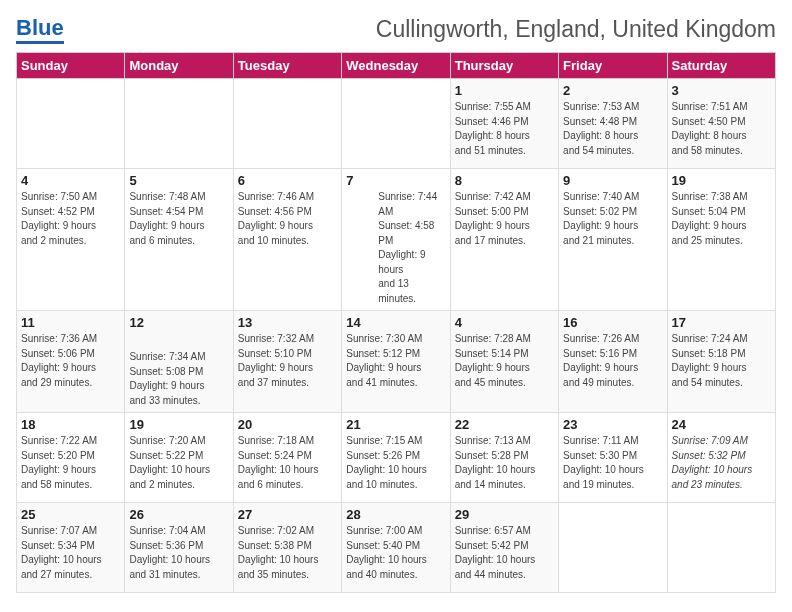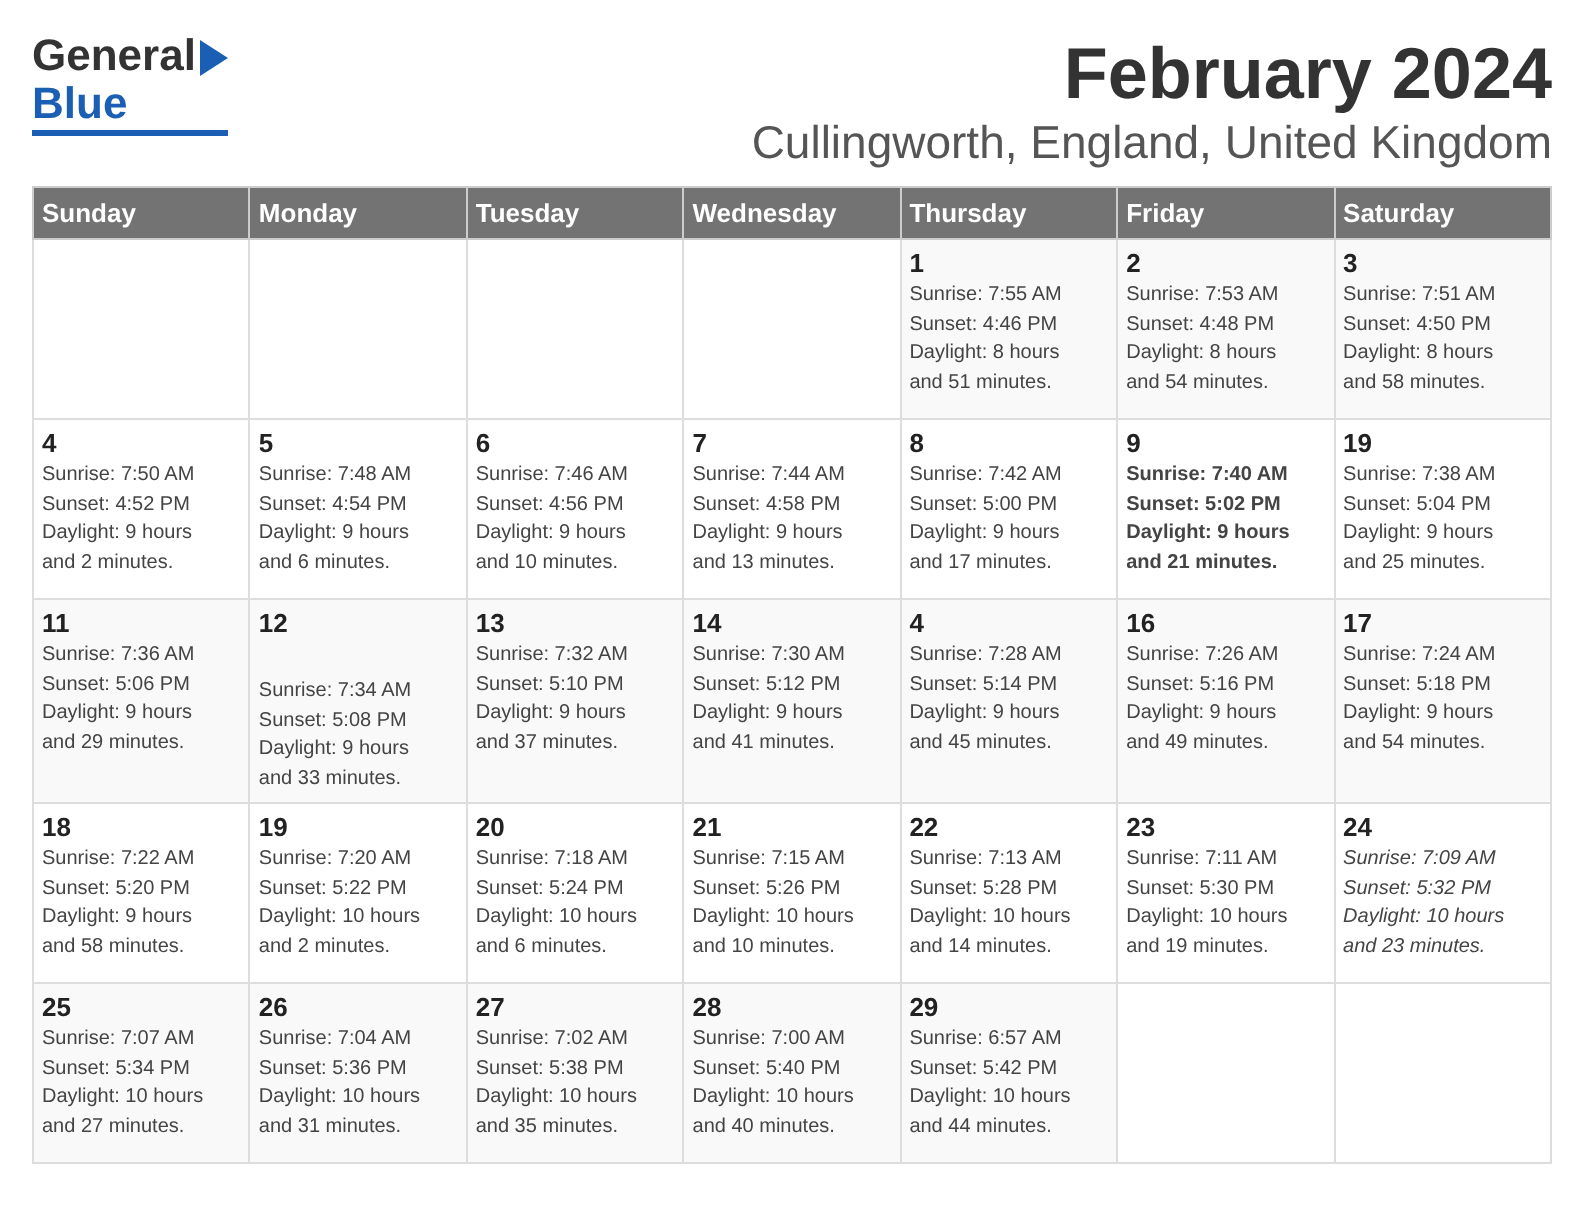--- a/index.html
+++ b/index.html
@@ -54,21 +54,21 @@
       font-size: 23px;
       color: #555;
       font-weight: normal;
     }
     table {
       width: 100%;
       border-collapse: collapse;
       table-layout: fixed;
     }
     thead tr th {
-      background: #737373;
+      background: #be185d;
       color: #fff;
       font-size: 13px;
       font-weight: bold;
       padding: 5px 4px;
       text-align: left;
       border: 1px solid #ccc;
     }
     tbody tr td {
       vertical-align: top;
       border: 1px solid #ddd;
@@ -95,31 +95,25 @@
     .empty-cell {
       background: #fff !important;
     }
   </style>
 </head>
 <body>
 
 <div class="header">
   <div class="logo">
     <div style="display:flex;align-items:center;">
-      <span class="logo-text">
-        <span>General</span><span class="logo-arrow"></span>
-      </span>
-    </div>
-    <div style="display:flex;align-items:center;">
       <span class="logo-text" style="color:#1a5fb4;font-weight:bold;font-size:22px;">Blue</span>
     </div>
     <div class="logo-line"></div>
   </div>
   <div class="title-block">
-    <div class="main-title">February 2024</div>
     <div class="subtitle">Cullingworth, England, United Kingdom</div>
   </div>
 </div>
 
 <table>
   <thead>
     <tr id="header-row">
         <th>Sunday</th>
         <th>Monday</th>
         <th>Tuesday</th>
@@ -174,35 +168,35 @@
         </td>
         <td>
           <div class="day-num">6</div>
           <div class="day-info" style="white-space: pre-line;">Sunrise: 7:46 AM
 Sunset: 4:56 PM
 Daylight: 9 hours
 and 10 minutes.</div>
         </td>
         <td>
           <div class="day-num">7</div>
-          <div class="day-info" style="white-space: pre-line;">Sunrise: 7:44 AM
+          <div class="day-info" style="white-space: pre-line; margin-left: 32px;">Sunrise: 7:44 AM
 Sunset: 4:58 PM
 Daylight: 9 hours
 and 13 minutes.</div>
         </td>
         <td>
           <div class="day-num">8</div>
           <div class="day-info" style="white-space: pre-line;">Sunrise: 7:42 AM
 Sunset: 5:00 PM
 Daylight: 9 hours
 and 17 minutes.</div>
         </td>
         <td>
           <div class="day-num">9</div>
-          <div class="day-info" style="white-space: pre-line; font-weight: bold;">Sunrise: 7:40 AM
+          <div class="day-info" style="white-space: pre-line;">Sunrise: 7:40 AM
 Sunset: 5:02 PM
 Daylight: 9 hours
 and 21 minutes.</div>
         </td>
         <td>
           <div class="day-num">19</div>
           <div class="day-info" style="white-space: pre-line;">Sunrise: 7:38 AM
 Sunset: 5:04 PM
 Daylight: 9 hours
 and 25 minutes.</div>

